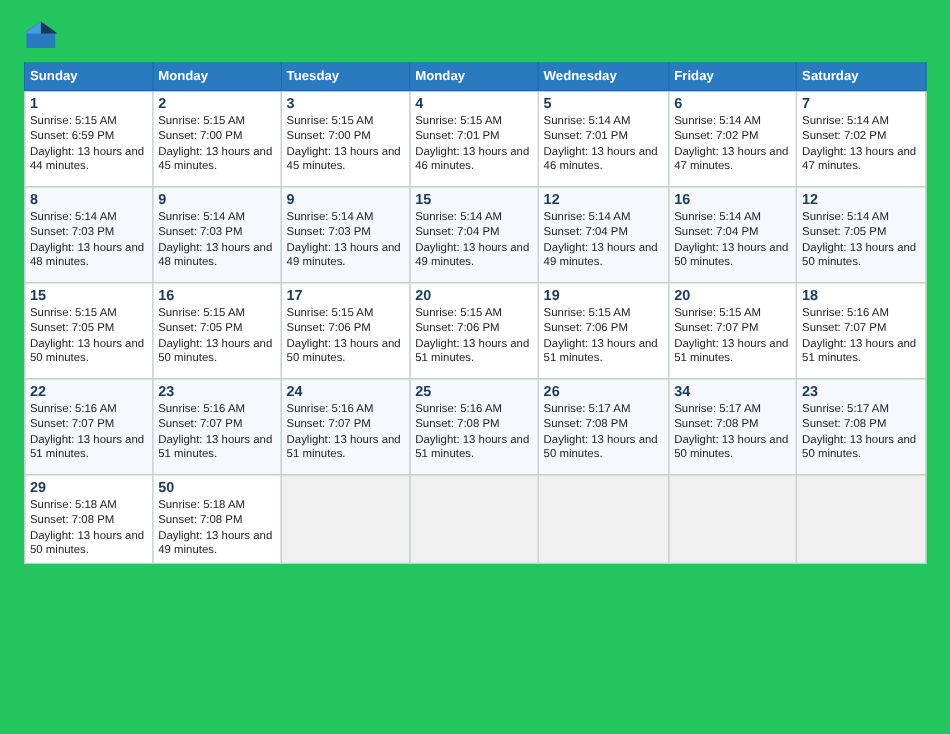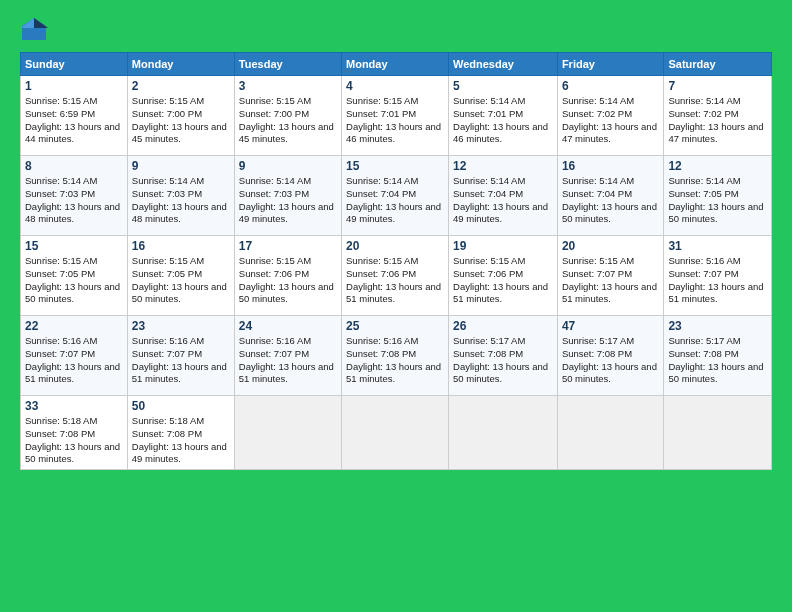--- a/index.html
+++ b/index.html
@@ -210,21 +210,21 @@
       </td>
           <td>
         <span class="day-num">19</span>
         <div class="day-info">Sunrise: 5:15 AM<br>Sunset: 7:06 PM<br>Daylight: 13 hours and 51 minutes.</div>
       </td>
           <td>
         <span class="day-num">20</span>
         <div class="day-info">Sunrise: 5:15 AM<br>Sunset: 7:07 PM<br>Daylight: 13 hours and 51 minutes.</div>
       </td>
           <td>
-        <span class="day-num">31</span>
+        <span class="day-num">18</span>
         <div class="day-info">Sunrise: 5:16 AM<br>Sunset: 7:07 PM<br>Daylight: 13 hours and 51 minutes.</div>
       </td>
         </tr>
         <tr>
           <td>
         <span class="day-num">22</span>
         <div class="day-info">Sunrise: 5:16 AM<br>Sunset: 7:07 PM<br>Daylight: 13 hours and 51 minutes.</div>
       </td>
           <td>
         <span class="day-num">23</span>
@@ -236,31 +236,31 @@
       </td>
           <td>
         <span class="day-num">25</span>
         <div class="day-info">Sunrise: 5:16 AM<br>Sunset: 7:08 PM<br>Daylight: 13 hours and 51 minutes.</div>
       </td>
           <td>
         <span class="day-num">26</span>
         <div class="day-info">Sunrise: 5:17 AM<br>Sunset: 7:08 PM<br>Daylight: 13 hours and 50 minutes.</div>
       </td>
           <td>
-        <span class="day-num">47</span>
+        <span class="day-num">34</span>
         <div class="day-info">Sunrise: 5:17 AM<br>Sunset: 7:08 PM<br>Daylight: 13 hours and 50 minutes.</div>
       </td>
           <td>
         <span class="day-num">23</span>
         <div class="day-info">Sunrise: 5:17 AM<br>Sunset: 7:08 PM<br>Daylight: 13 hours and 50 minutes.</div>
       </td>
         </tr>
         <tr class="last-row">
           <td>
-        <span class="day-num">33</span>
+        <span class="day-num">29</span>
         <div class="day-info">Sunrise: 5:18 AM<br>Sunset: 7:08 PM<br>Daylight: 13 hours and 50 minutes.</div>
       </td>
           <td>
         <span class="day-num">50</span>
         <div class="day-info">Sunrise: 5:18 AM<br>Sunset: 7:08 PM<br>Daylight: 13 hours and 49 minutes.</div>
       </td>
           <td class="empty-cell"></td>
           <td class="empty-cell"></td>
           <td class="empty-cell"></td>
           <td class="empty-cell"></td>

